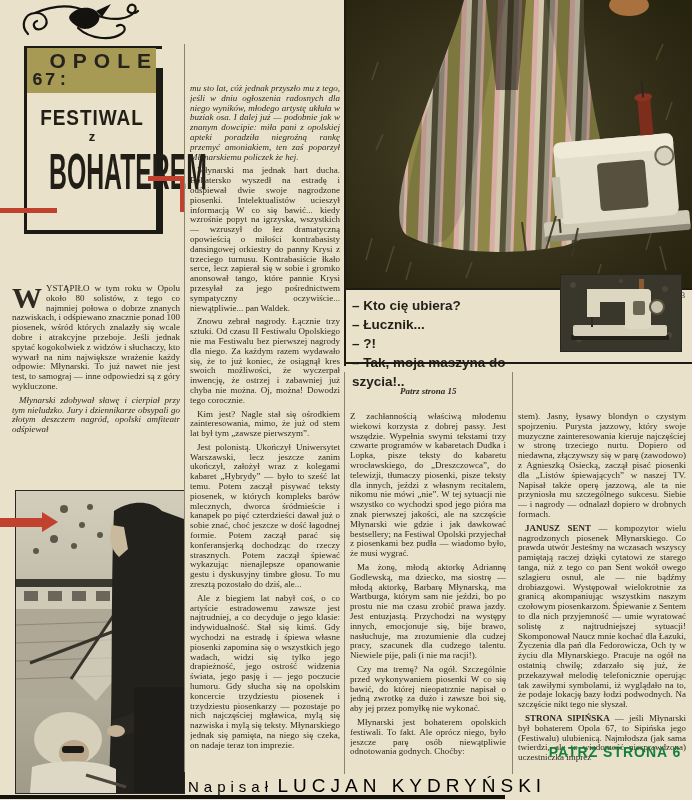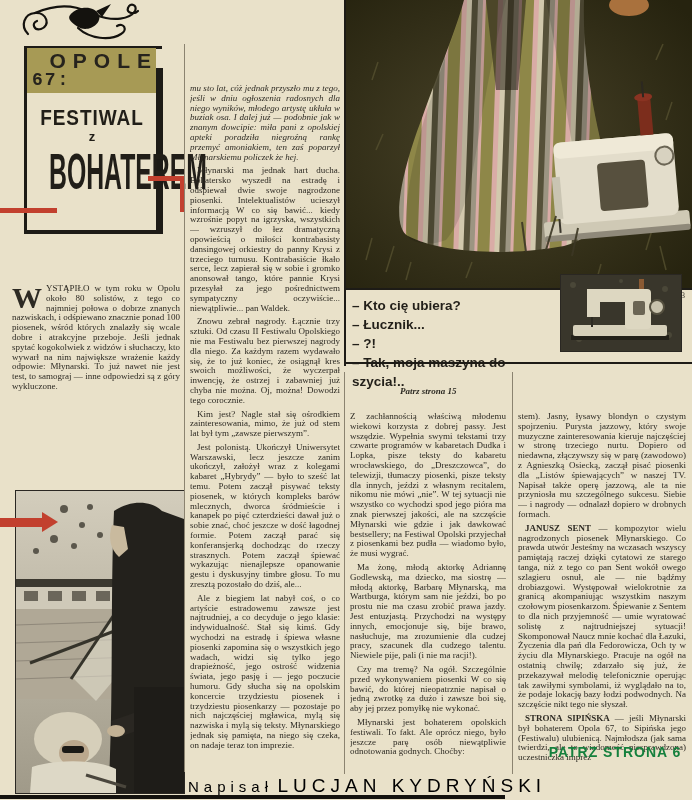--- a/index.html
+++ b/index.html
@@ -94,20 +94,21 @@
   <div class="abs" id="zword">z</div>
   <div class="abs" id="bohaterem">BOHATEREM</div>
   <div class="abs" id="redH"></div>
   <div class="abs" id="redV"></div>
   <div class="abs" id="redU"></div>
 
   <div class="abs col" id="col1">
     <div class="p nofirst">
       <span id="dropcap">W</span><span>YSTĄPIŁO w tym roku w Opolu około 80 solistów, z tego co najmniej połowa o dobrze znanych nazwiskach, i odśpiewano znacznie ponad 100 piosenek, wśród których znalazły się wcale dobre i atrakcyjne przeboje. Jeśli jednak spytać kogokolwiek z widzów i słuchaczy, kto wywarł na nim największe wrażenie każdy odpowie: Młynarski. To już nawet nie jest test, to samograj — inne odpowiedzi są z góry wykluczone.</span>
     </div>
+    <div class="p it">Młynarski zdobywał sławę i cierpiał przy tym nieludzko. Jury i dziennikarze obsypali go złotym deszczem nagród, opolski amfiteatr odśpiewał</div>
   </div>
 
   <div class="abs" id="leftPhoto">
     <svg width="168" height="302" viewBox="0 0 168 302">
       <defs>
         <linearGradient id="lpbg" x1="0" y1="0" x2="0" y2="1">
           <stop offset="0" stop-color="#d3cdbc"></stop>
             <stop offset="1" stop-color="#a09a89"></stop>
         </linearGradient>
       </defs>

